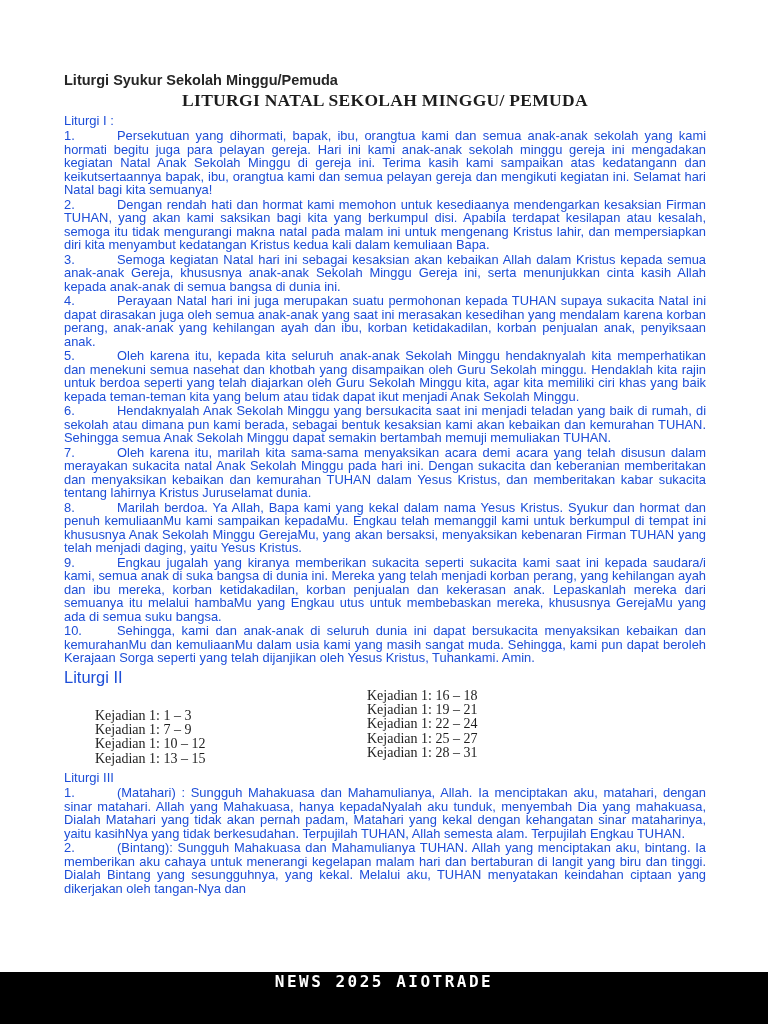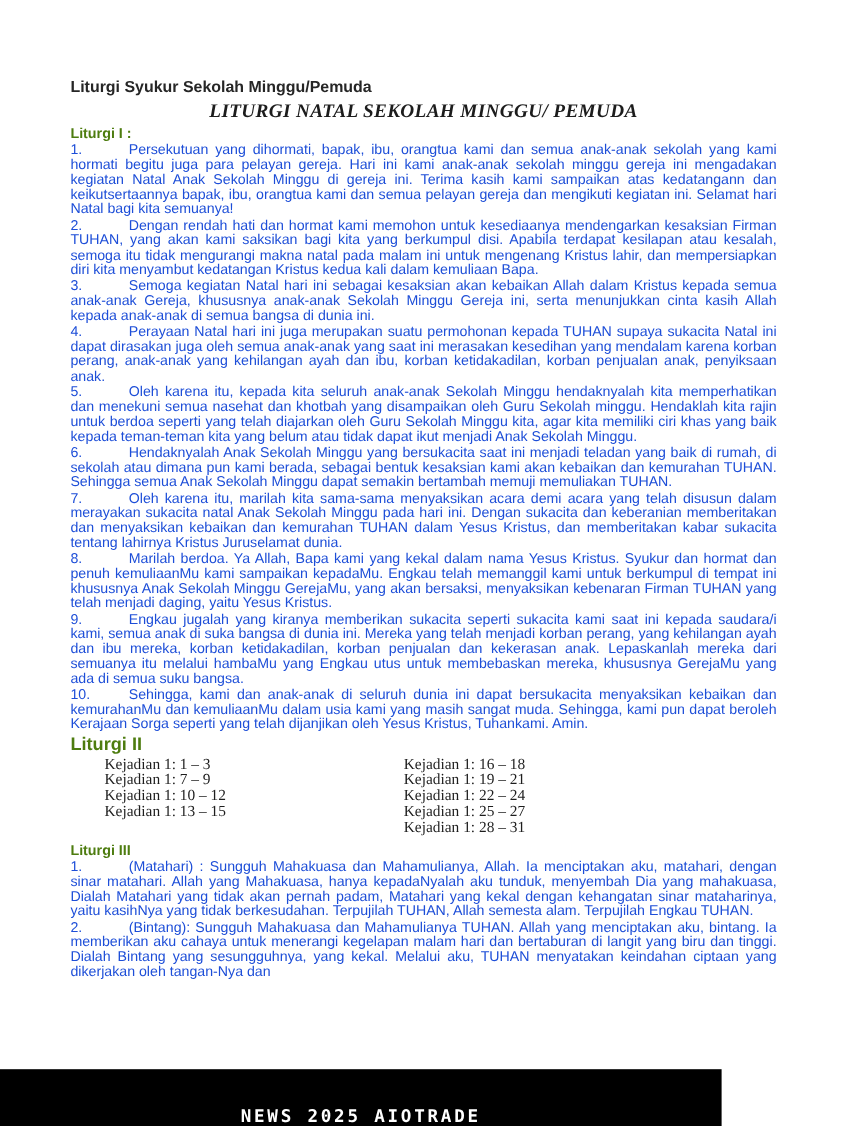--- a/index.html
+++ b/index.html
@@ -26,25 +26,24 @@
     margin: 0 0 3px 0;
   }
   .doc-title {
     font-family: "Liberation Serif", serif;
     font-weight: bold;
     font-size: 17.5px;
     line-height: 18px;
     text-align: center;
     color: #1c1c1c;
     letter-spacing: 0.3px;
-    font-style: italic;
   }
   .sec-heading {
-    font-weight: bold;
-    color: #4d7c0f;
+    font-weight: normal;
+    color: #1d4ed8;
   }
   .sec-heading.sm {
     font-size: 13px;
     line-height: 14px;
     margin-top: 5px;
   }
   .sec-heading.lg {
     font-size: 16.5px;
     line-height: 19px;
     margin-top: 3px;
@@ -65,31 +64,32 @@
     font-family: "Liberation Serif", serif;
     font-size: 14px;
     line-height: 14.4px;
     color: #1d1d1d;
     margin-top: 2px;
   }
   .scripture .col-left {
     margin-left: 31px;
     width: 272px;
     flex: 0 0 auto;
+    margin-top: 20px;
   }
   .scripture .col-right { flex: 1 1 auto; }
   .footer-bar {
     position: absolute;
     left: 0;
     top: 972px;
-    width: 656px;
+    width: 768px;
     height: 52px;
     background: #000000;
     display: flex;
-    align-items: flex-end;
+    align-items: flex-start;
     justify-content: center;
   }
   .footer-text {
     font-family: "DejaVu Sans Mono", monospace;
     font-weight: bold;
     font-size: 16px;
     letter-spacing: 2.5px;
     color: #ffffff;
   }
 </style>

